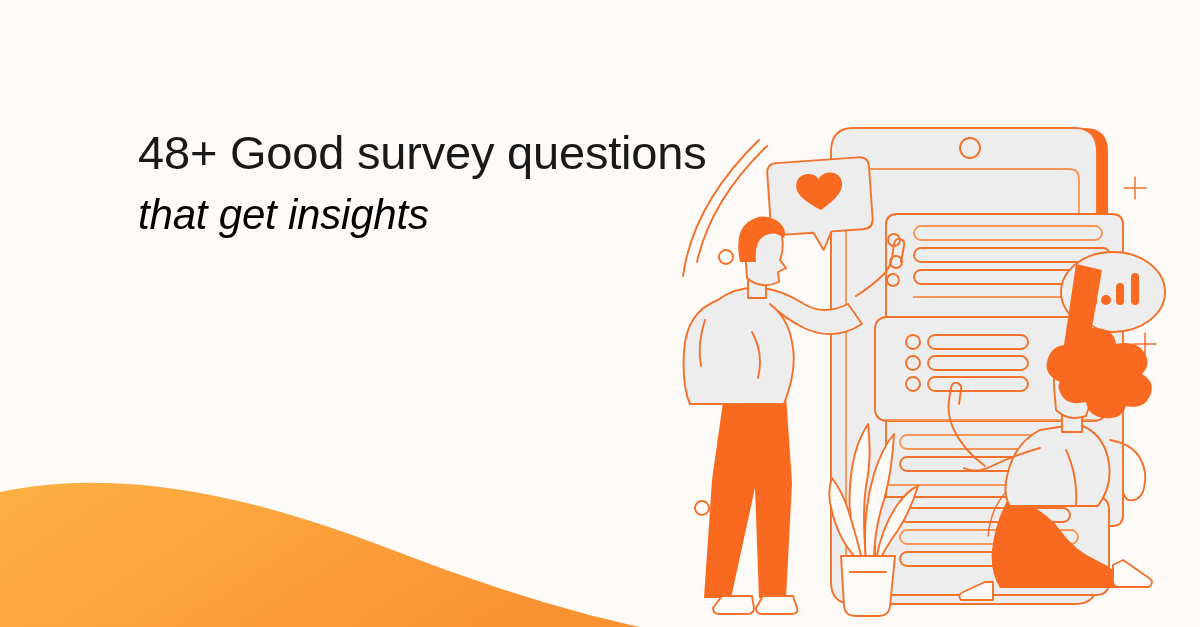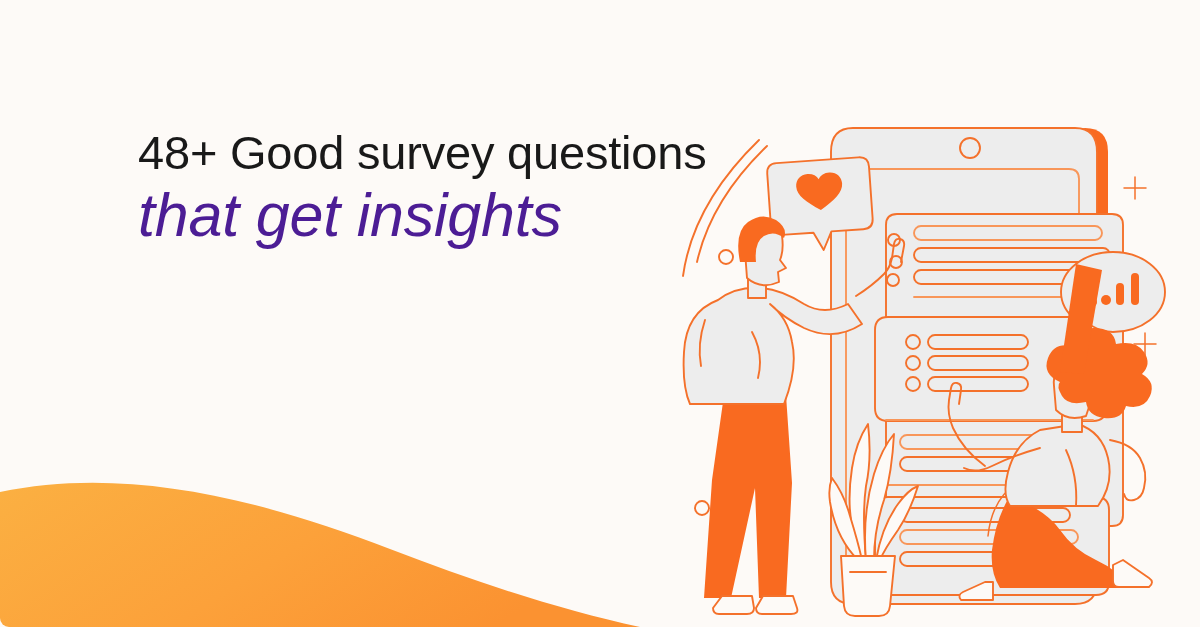--- a/index.html
+++ b/index.html
@@ -12,21 +12,20 @@
     overflow: hidden;
     font-family: "Liberation Sans", sans-serif;
     background: #FDFAF7;
   }
   #banner {
     position: relative;
     width: 1200px;
     height: 627px;
     background: #FDFAF7;
     overflow: hidden;
-    border-radius: 9px;
   }
   #wave-layer {
     position: absolute;
     left: 0;
     bottom: 0;
     width: 700px;
     height: 180px;
     pointer-events: none;
   }
   #headline {
@@ -37,23 +36,23 @@
   }
   .headline-line1 {
     font-size: 47px;
     line-height: 62px;
     color: #191919;
     font-weight: 400;
     letter-spacing: -0.2px;
     white-space: nowrap;
   }
   .headline-line2 {
-    font-size: 61px;
+    font-size: 42px;
     line-height: 62px;
-    color: #4c1d95;
+    color: #000000;
     font-weight: 400;
     font-style: italic;
     letter-spacing: -0.2px;
     white-space: nowrap;
   }
   #illustration {
     position: absolute;
     right: 0;
     top: 0;
     width: 540px;

